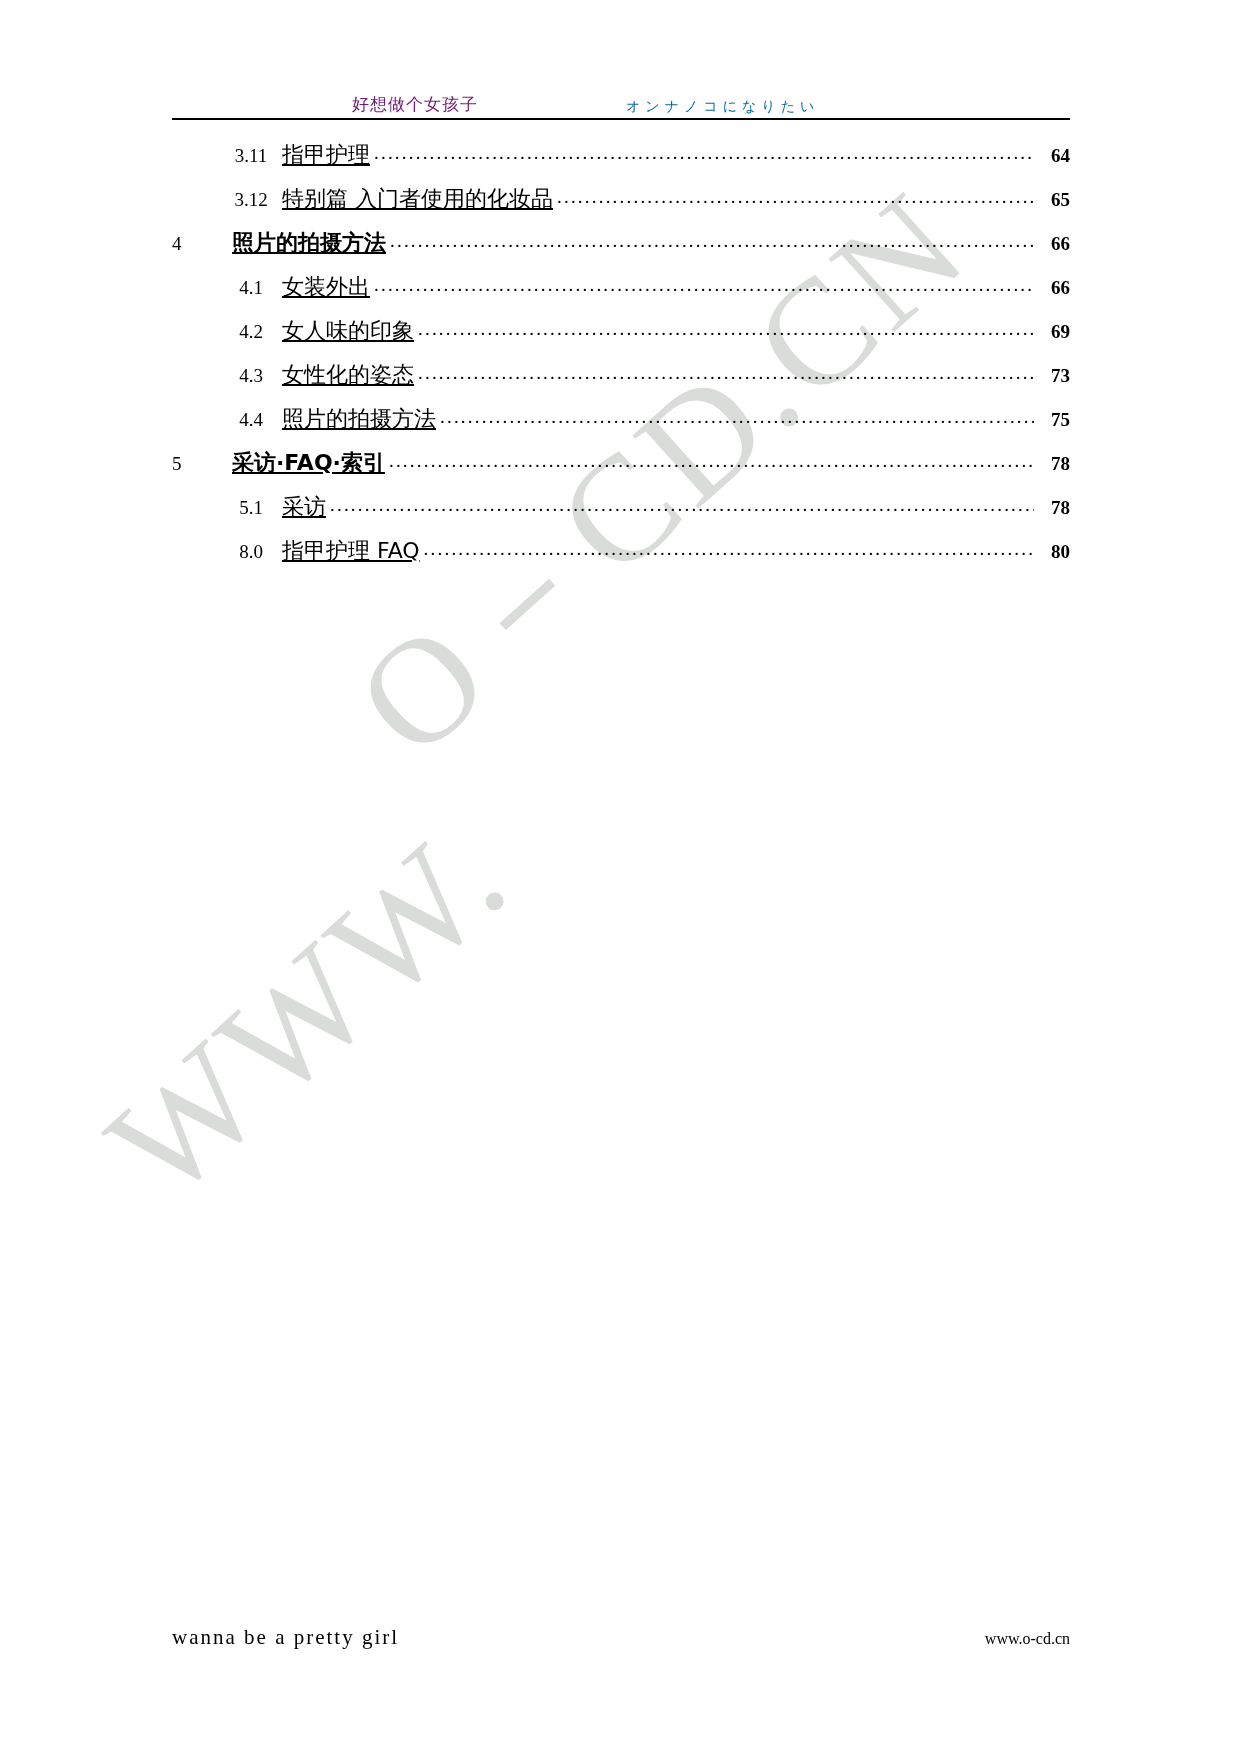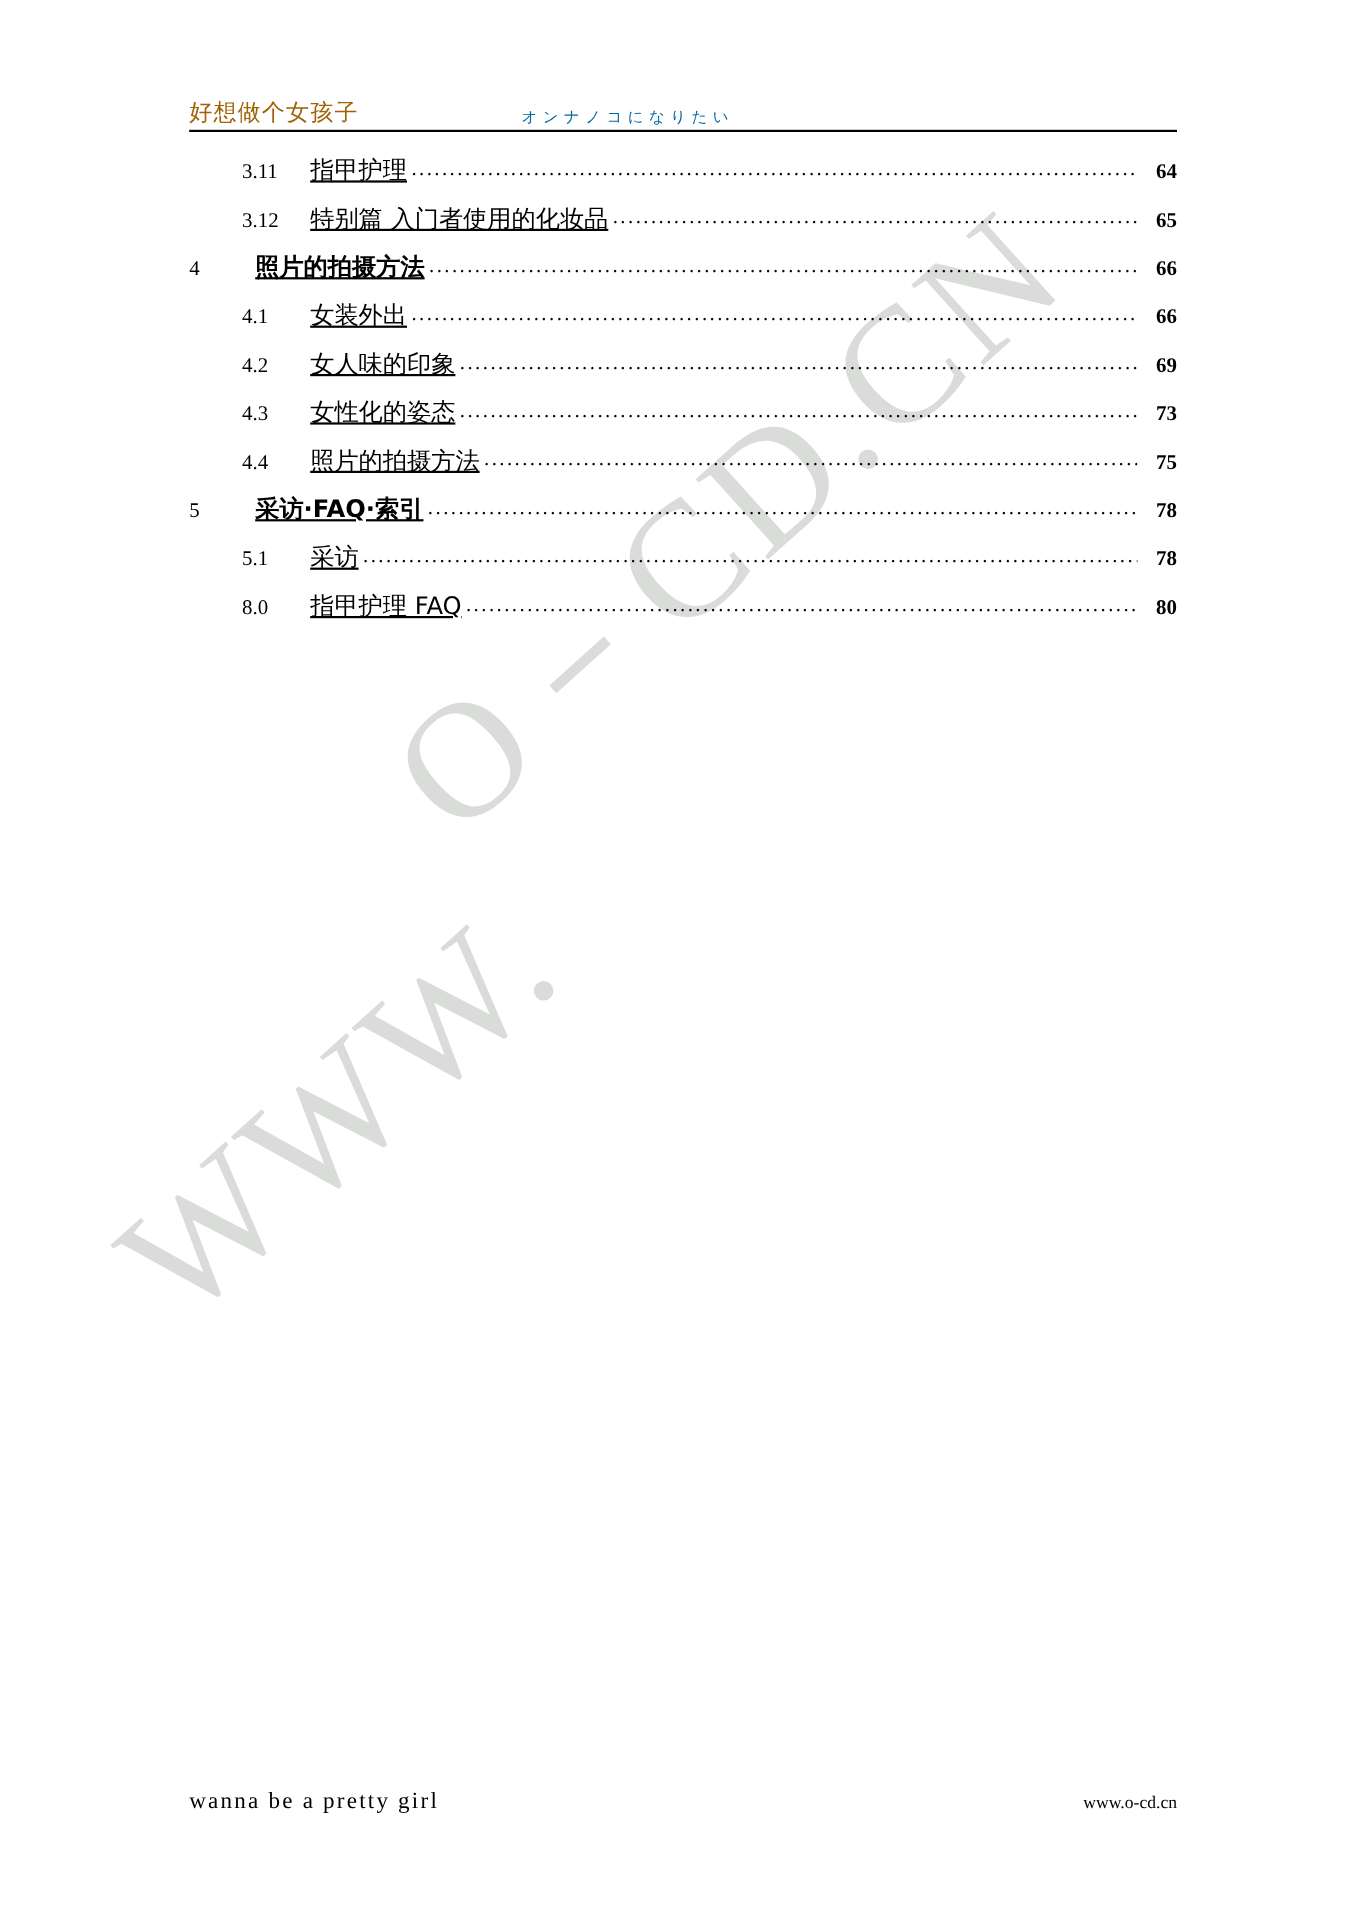--- a/index.html
+++ b/index.html
@@ -27,23 +27,24 @@
     height: 40px;
   }
   .header-inner {
     display: flex;
     align-items: flex-end;
     justify-content: flex-start;
     height: 30px;
   }
   .header-title-cn {
     font-family: "DejaVu Sans", sans-serif;
-    font-size: 21px;
+    font-size: 17px;
     letter-spacing: 1px;
-    color: #a16207;
+    margin-left: 180px;
+    color: #701a75;
   }
   .header-title-jp {
     font-family: "DejaVu Sans", sans-serif;
     font-size: 14px;
     letter-spacing: 5px;
     margin-left: 148px;
     color: #0369a1;
   }
   .header-rule {
     position: absolute;
@@ -106,20 +107,21 @@
     flex: 0 0 auto;
     font-family: "Liberation Serif", serif;
     font-size: 19px;
   }
   .toc-num.lvl1 {
     margin-left: 0px;
   }
   .toc-num.lvl2 {
     margin-left: 48px;
     width: 62px;
+    text-align: center;
   }
   .toc-label {
     flex: 0 0 auto;
     font-family: "DejaVu Sans", sans-serif;
     font-size: 22px;
     white-space: nowrap;
     padding-right: 2px;
     text-decoration: underline;
   }
   .toc-label.bold {

